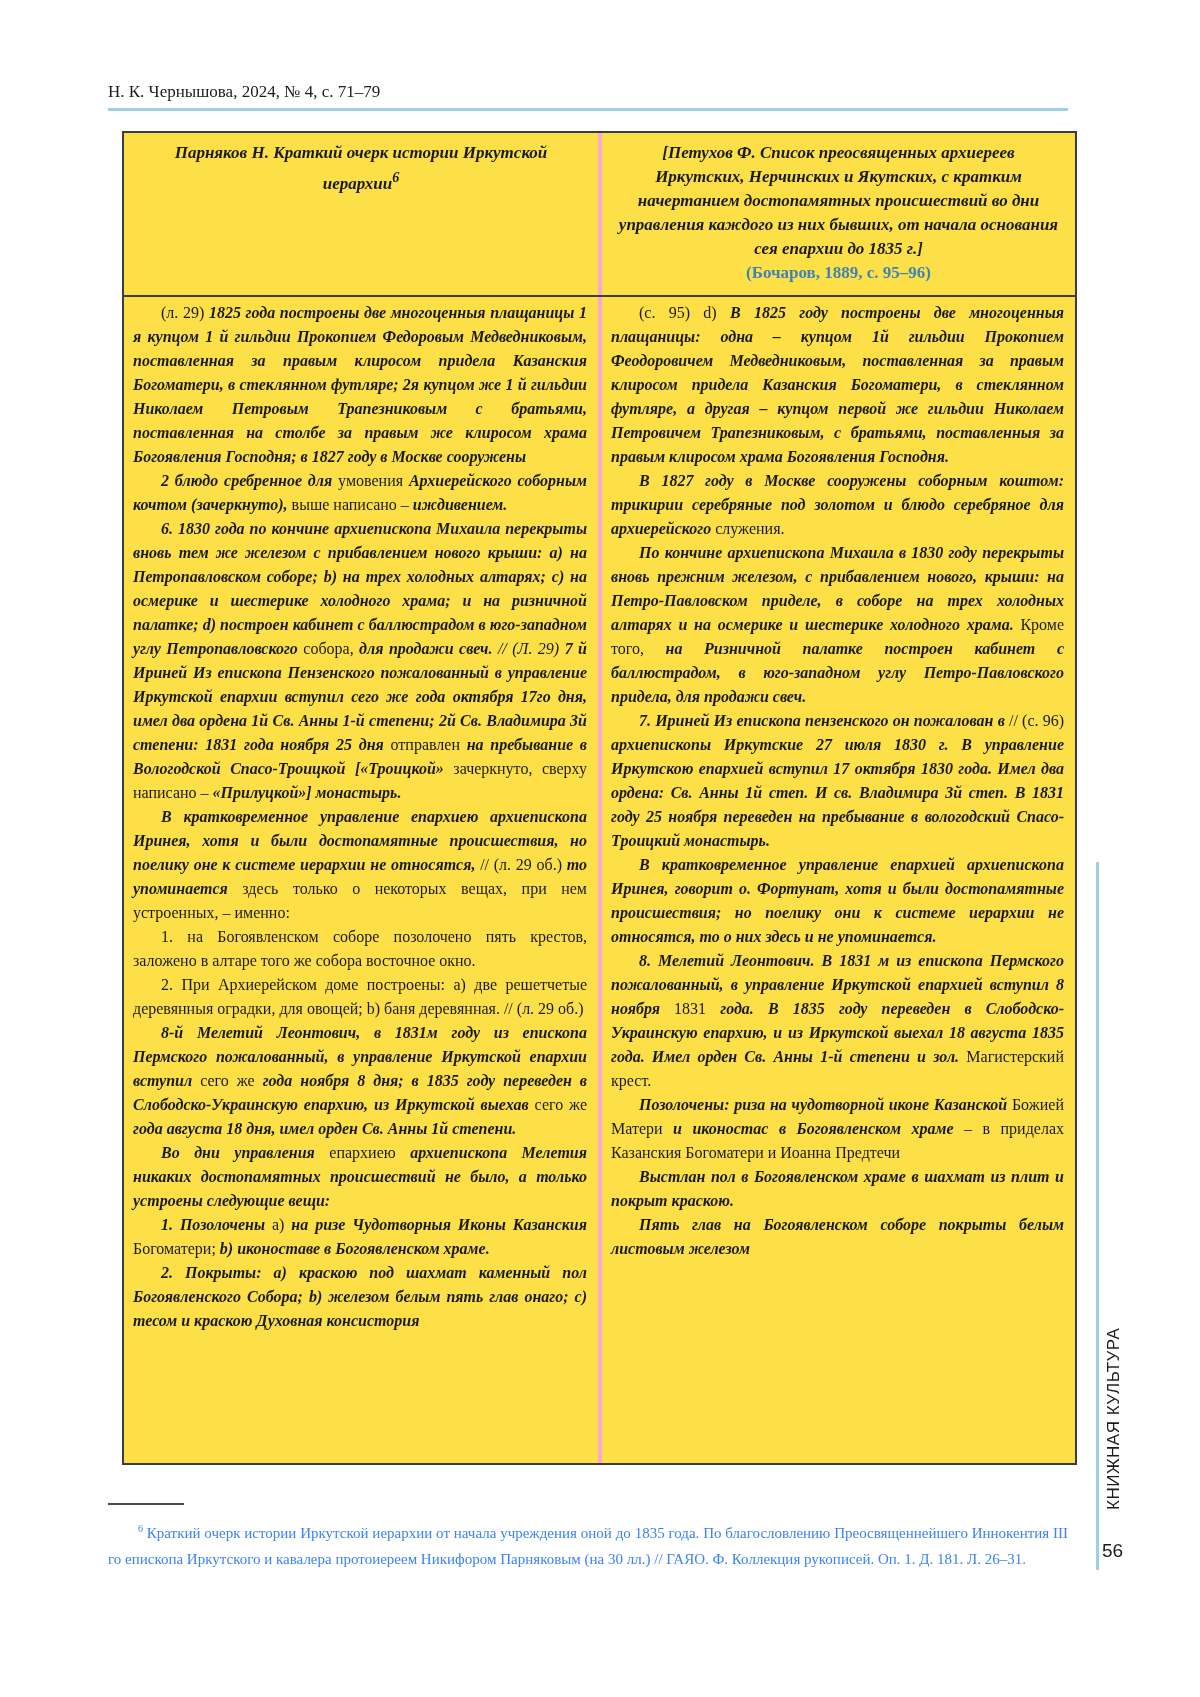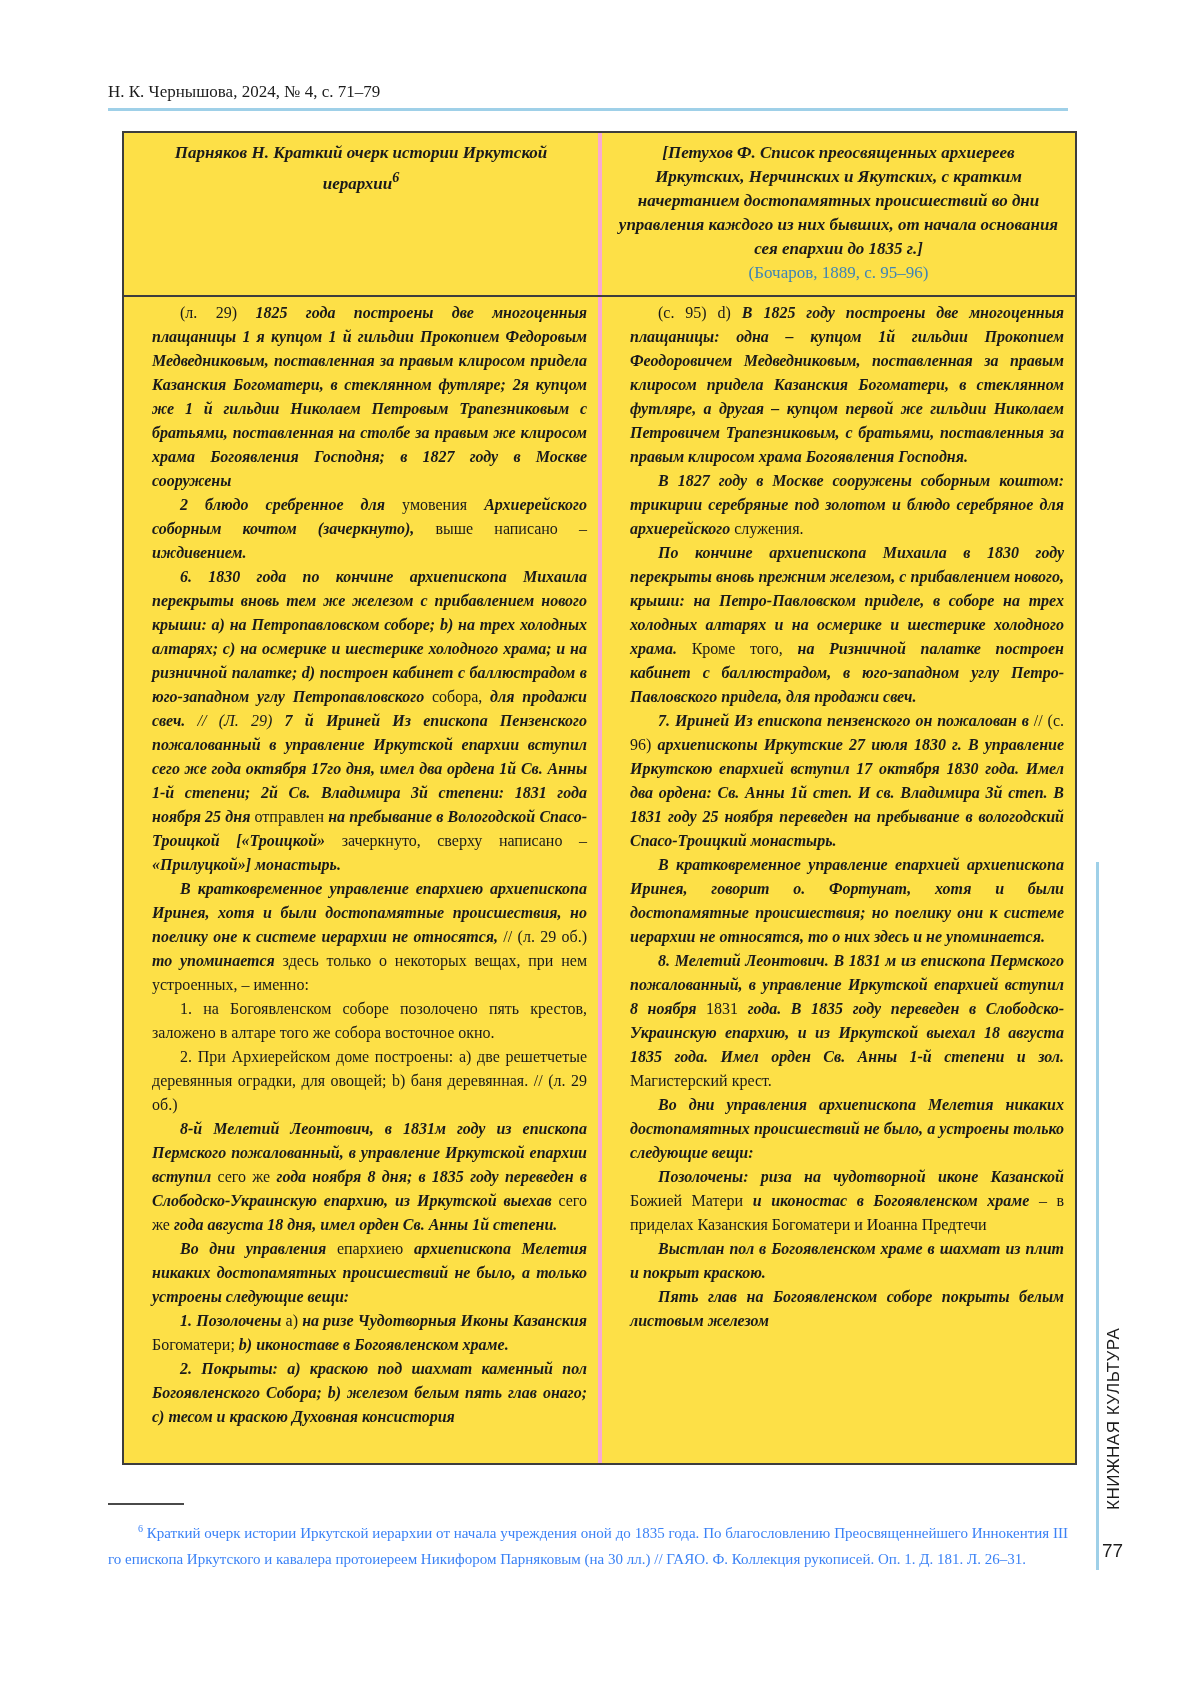--- a/index.html
+++ b/index.html
@@ -24,23 +24,23 @@
     border:2px solid #3d3d3d; background:#fde047;
   }
   .row { display:flex; align-items:stretch; }
   .row.hdr { border-bottom:2px solid #3d3d3d; }
   .cell { width:474px; flex:none; }
   .cell.r { width:auto; flex:1 1 auto; border-left:4px solid #f9a8d4; }
   .hdr .cell {
     text-align:center; font-weight:bold; font-style:italic;
     font-size:17px; line-height:24px; padding:8px 14px 10px;
   }
-  .citation-line { font-weight:normal; font-style:normal; display:block; }
+  .citation-line { font-weight:bold; font-style:normal; display:block; }
   .row.body { min-height:1166px; }
-  .body .cell { padding:4px 11px 14px 28px; font-size:16px; line-height:24px; }
+  .body .cell { padding:4px 11px 14px 9px; font-size:16px; line-height:24px; }
   p.para { text-align:justify; text-indent:28px; }
   .run-bi { font-weight:bold; font-style:italic; }
   .run-i  { font-style:italic; }
   .run-r  { font-weight:normal; font-style:normal; }
 
   .footnote-rule { position:absolute; top:1503px; left:108px; width:76px; height:2px; background:#4a4a4a; }
   .footnote {
     position:absolute; top:1516px; left:108px; width:960px;
     font-size:15px; line-height:26px; text-align:justify; text-indent:30px; color:#3b82f6;
   }
@@ -89,31 +89,30 @@
           <p class="para"><span class="run-bi">1. Позолочены </span><span class="run-r">а) </span><span class="run-bi">на ризе Чудотворныя Иконы Казанския </span><span class="run-r">Богоматери; </span><span class="run-bi">b) иконоставе в Богоявленском храме.</span></p>
           <p class="para"><span class="run-bi">2. Покрыты: а) краскою под шахмат каменный пол Богоявленского Собора; b) железом белым пять глав онаго; c) тесом и краскою Духовная консистория</span></p>
         </div>
       <div class="cell r" id="right-cell-body">
           <p class="para"><span class="run-r">(с. 95) d) </span><span class="run-bi">В 1825 году построены две многоценныя плащаницы: одна – купцом 1й гильдии Прокопием Феодоровичем Медведниковым, поставленная за правым клиросом придела Казанския Богоматери, в стеклянном футляре, а другая – купцом первой же гильдии Николаем Петровичем Трапезниковым, с братьями, поставленныя за правым клиросом храма Богоявления Господня.</span></p>
           <p class="para"><span class="run-bi">В 1827 году в Москве сооружены соборным коштом: трикирии серебряные под золотом и блюдо серебряное для архиерейского </span><span class="run-r">служения.</span></p>
           <p class="para"><span class="run-bi">По кончине архиепископа Михаила в 1830 году перекрыты вновь прежним железом, с прибавлением нового, крыши: на Петро-Павловском приделе, в соборе на трех холодных алтарях и на осмерике и шестерике холодного храма. </span><span class="run-r">Кроме того, </span><span class="run-bi">на Ризничной палатке построен кабинет с баллюстрадом, в юго-западном углу Петро-Павловского придела, для продажи свеч.</span></p>
           <p class="para"><span class="run-bi">7. Ириней Из епископа пензенского он пожалован в </span><span class="run-r">// (с. 96) </span><span class="run-bi">архиепископы Иркутские 27 июля 1830 г. В управление Иркутскою епархией вступил 17 октября 1830 года. Имел два ордена: Св. Анны 1й степ. И св. Владимира 3й степ. В 1831 году 25 ноября переведен на пребывание в вологодский Спасо-Троицкий монастырь.</span></p>
           <p class="para"><span class="run-bi">В кратковременное управление епархией архиепископа Иринея, говорит о. Фортунат, хотя и были достопамятные происшествия; но поелику они к системе иерархии не относятся, то о них здесь и не упоминается.</span></p>
           <p class="para"><span class="run-bi">8. Мелетий Леонтович. В 1831 м из епископа Пермского пожалованный, в управление Иркутской епархией вступил 8 ноября </span><span class="run-r">1831 </span><span class="run-bi">года. В 1835 году переведен в Слободско-Украинскую епархию, и из Иркутской выехал 18 августа 1835 года. Имел орден Св. Анны 1-й степени и зол. </span><span class="run-r">Магистерский крест.</span></p>
-          <p class="para"><span class="run-bi">Во дни управления архиепископа Мелетия никаких достопамятных происшествий не было, а устроены только следующие вещи:</span></p>
           <p class="para"><span class="run-bi">Позолочены: риза на чудотворной иконе Казанской </span><span class="run-r">Божией Матери </span><span class="run-bi">и иконостас в Богоявленском храме </span><span class="run-r">– в приделах Казанския Богоматери и Иоанна Предтечи</span></p>
           <p class="para"><span class="run-bi">Выстлан пол в Богоявленском храме в шахмат из плит и покрыт краскою.</span></p>
           <p class="para"><span class="run-bi">Пять глав на Богоявленском соборе покрыты белым листовым железом</span></p>
         </div>
     </div>
   </div>
 
   <div class="footnote-rule"></div>
   <div class="footnote">
     <sup>6</sup>
     <span>Краткий очерк истории Иркутской иерархии от начала учреждения оной до 1835 года. По благословлению Преосвященнейшего Иннокентия III го епископа Иркутского и кавалера протоиереем Никифором Парняковым (на 30 лл.) // ГАЯО. Ф. Коллекция рукописей. Оп. 1. Д. 181. Л. 26–31.</span>
   </div>
 
   <div class="side-rule" style="background: rgb(159, 208, 232);"></div>
   <div class="side-label">КНИЖНАЯ КУЛЬТУРА</div>
-  <div class="page-number">77</div>
+  <div class="page-number">56</div>
 
 </div>
 
 </body></html>

